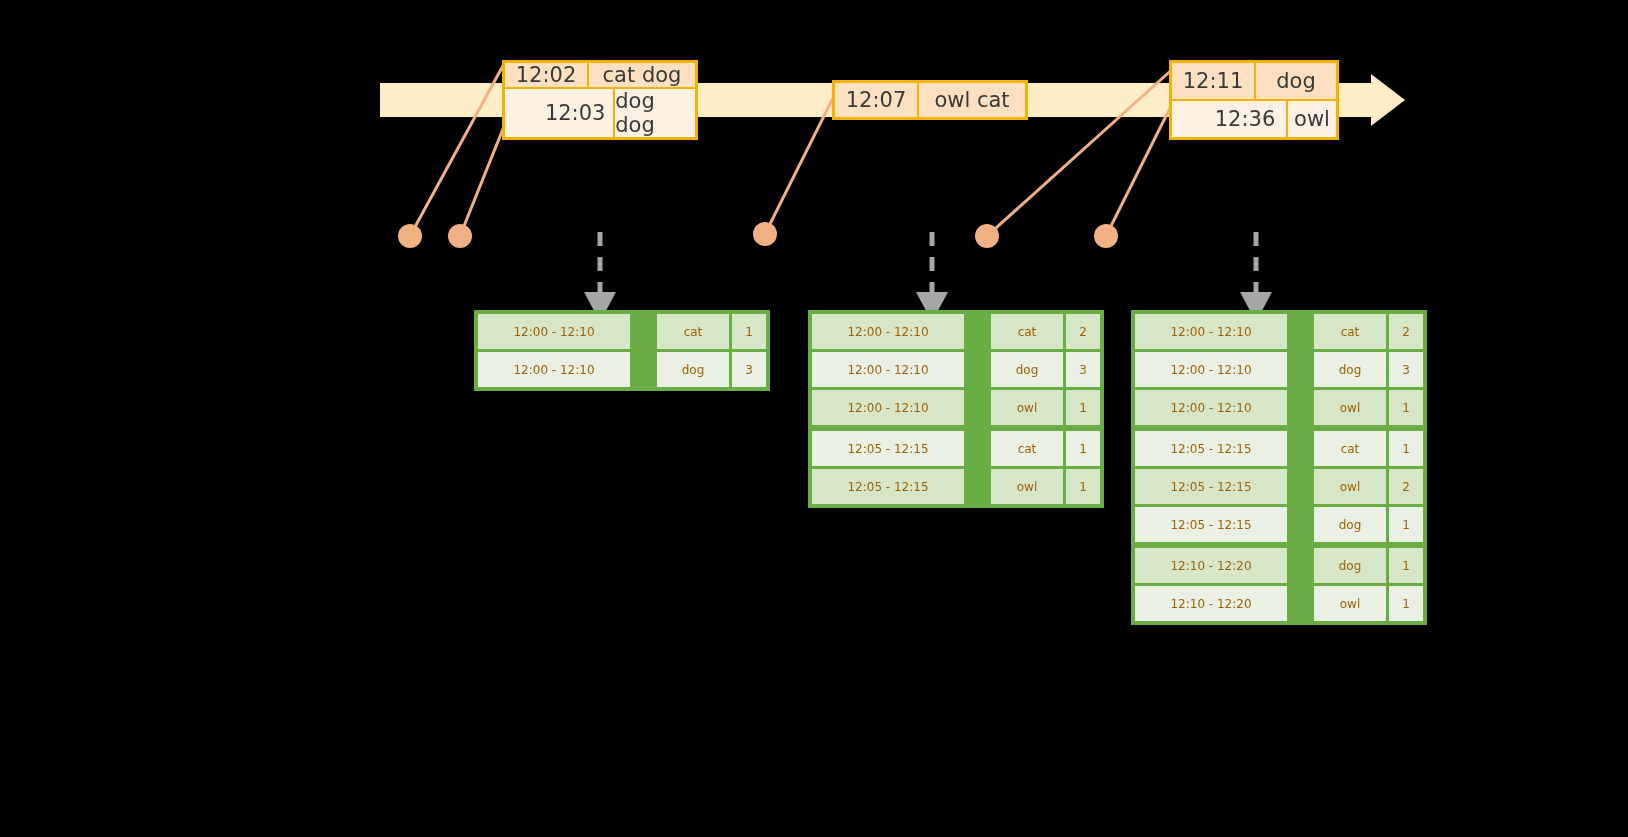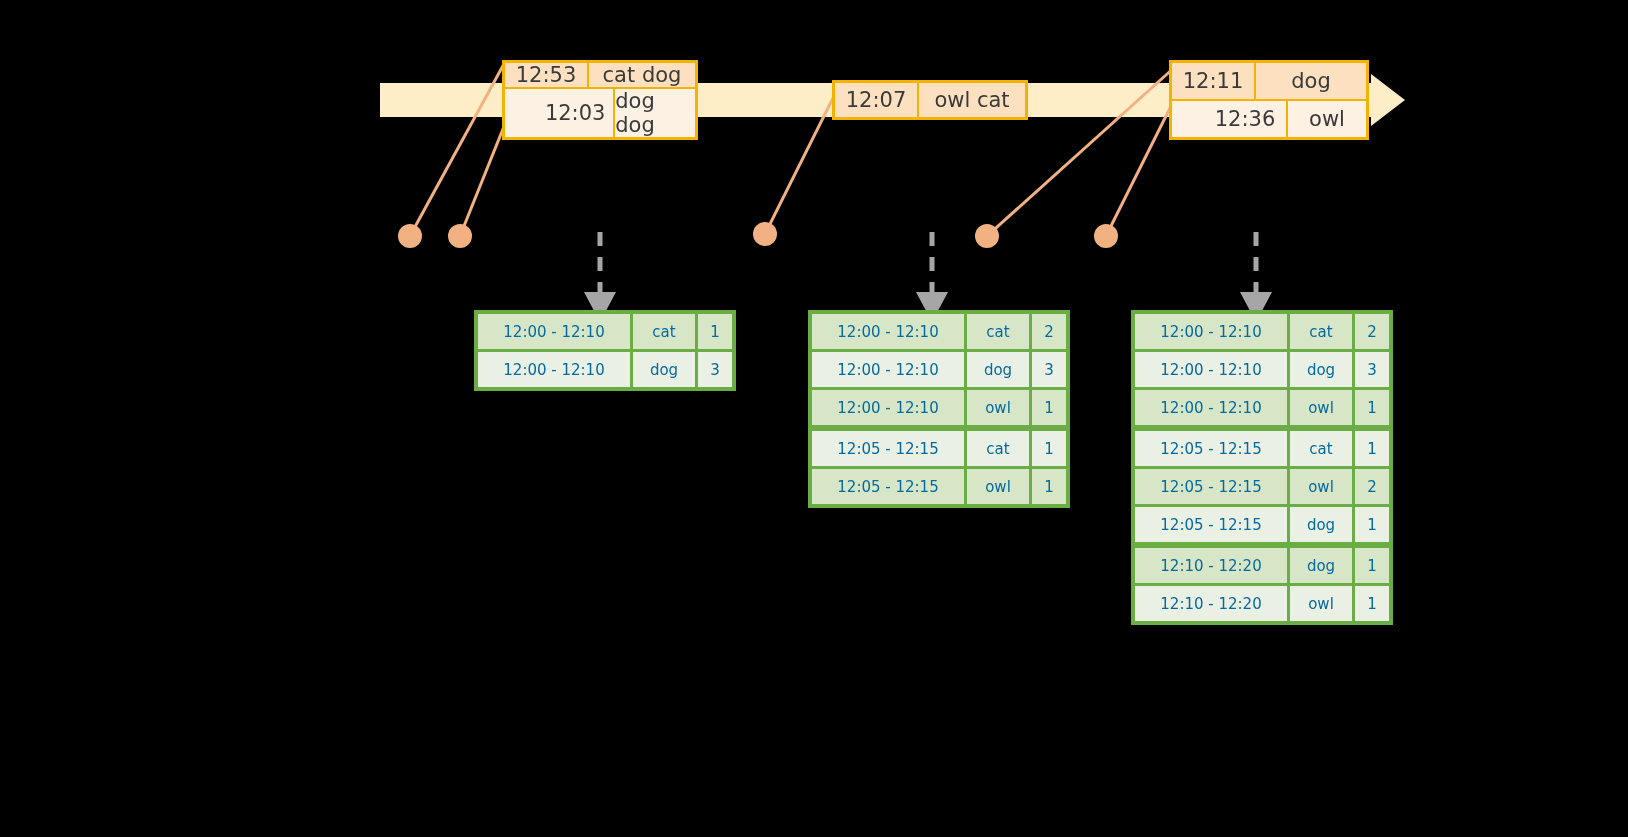--- a/index.html
+++ b/index.html
@@ -90,26 +90,26 @@
     display: flex;
     height: 35px;
     gap: 3px;
   }
   .res-row.shade-a .rc { background: #d8e6c8; }
   .res-row.shade-b .rc { background: #eaf1e4; }
   .rc {
     display: flex;
     align-items: center;
     justify-content: center;
-    font-size: 15px;
-    color: #0369a1;
+    font-size: 12px;
+    color: #a16207;
     box-sizing: border-box;
   }
   .rc-window { width: 152px; }
-  .rc-key { width: 62px; }
+  .rc-key { width: 72px; margin-left: 24px; }
   .rc-count { width: 34px; }
 
   
   .res-row.group-start { margin-top: 3px; }
 </style>
 </head>
 <body>
 
 <div id="stage">
 
@@ -136,37 +136,37 @@
   </svg>
 
   <div class="dot" style="left:398px; top:224px;"></div>
   <div class="dot" style="left:448px; top:224px;"></div>
   <div class="dot" style="left:753px; top:222px;"></div>
   <div class="dot" style="left:975px; top:224px;"></div>
   <div class="dot" style="left:1094px; top:224px;"></div>
 
   <div class="event-box" style="left:502px; top:60px; width:196px; height:80px;">
     <div class="event-row shade-a">
-      <div class="ev-time">12:53</div>
+      <div class="ev-time">12:02</div>
       <div class="ev-val">cat dog</div>
     </div>
     <div class="event-row shade-b">
       <div class="ev-time">12:03</div>
       <div class="ev-val">dog dog</div>
     </div>
   </div>
 
   <div class="event-box" style="left:832px; top:80px; width:196px; height:40px;">
     <div class="event-row shade-a">
       <div class="ev-time">12:07</div>
       <div class="ev-val">owl cat</div>
     </div>
   </div>
 
-  <div class="event-box" style="left:1169px; top:60px; width:200px; height:80px;">
+  <div class="event-box" style="left:1169px; top:60px; width:170px; height:80px;">
     <div class="event-row shade-a">
       <div class="ev-time">12:11</div>
       <div class="ev-val">dog</div>
     </div>
     <div class="event-row shade-b">
       <div class="ev-time">12:36</div>
       <div class="ev-val">owl</div>
     </div>
   </div>
 

